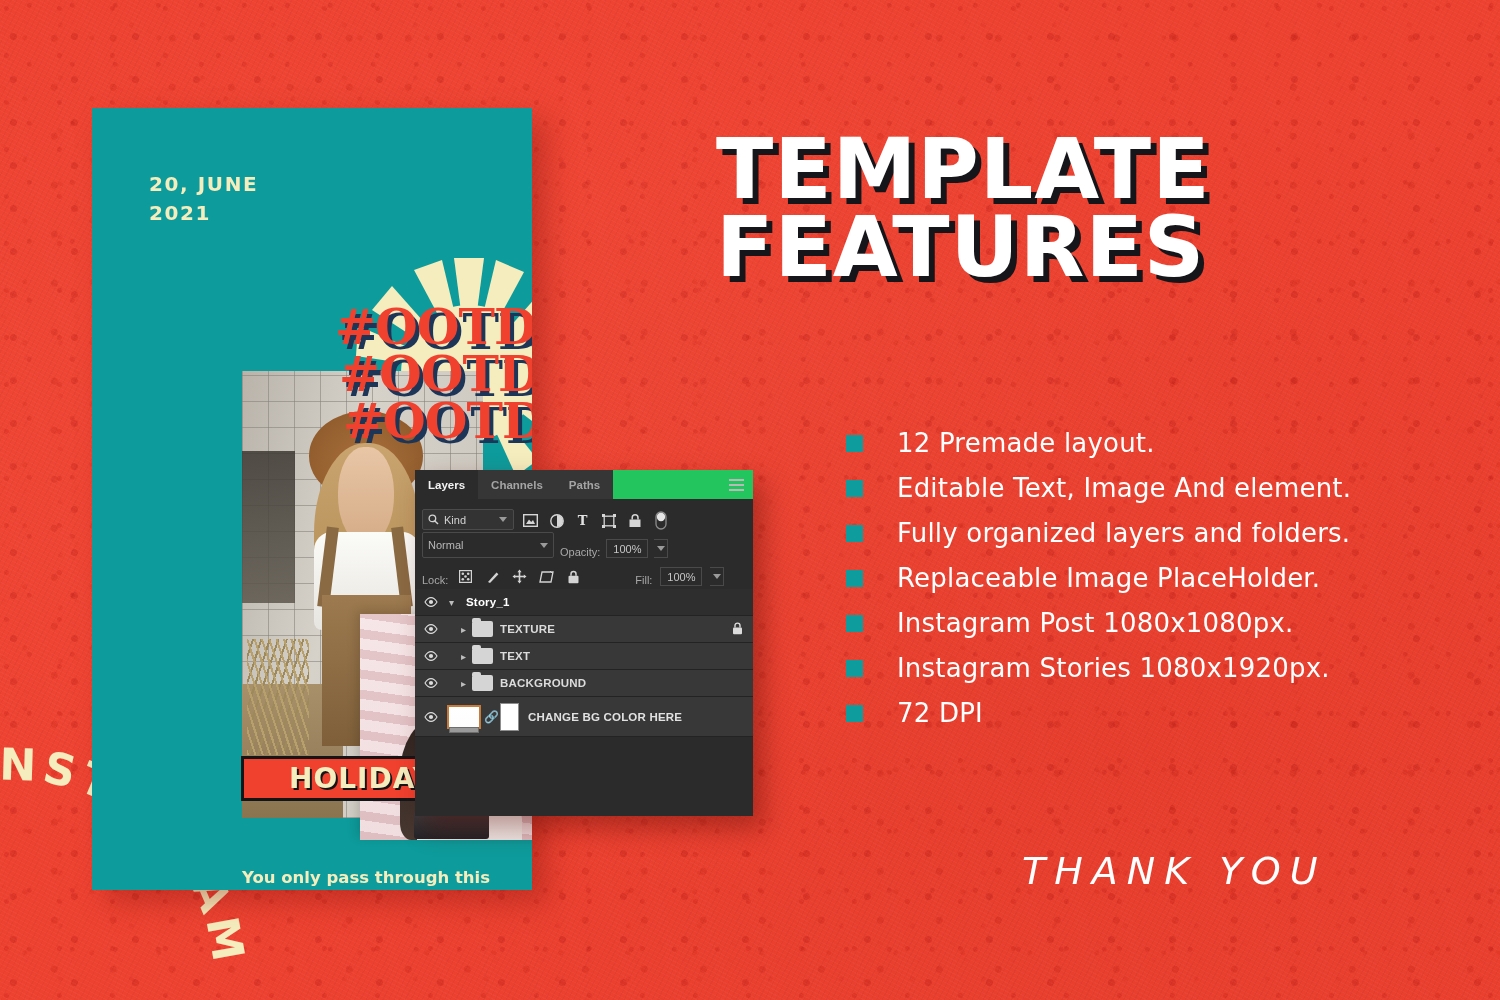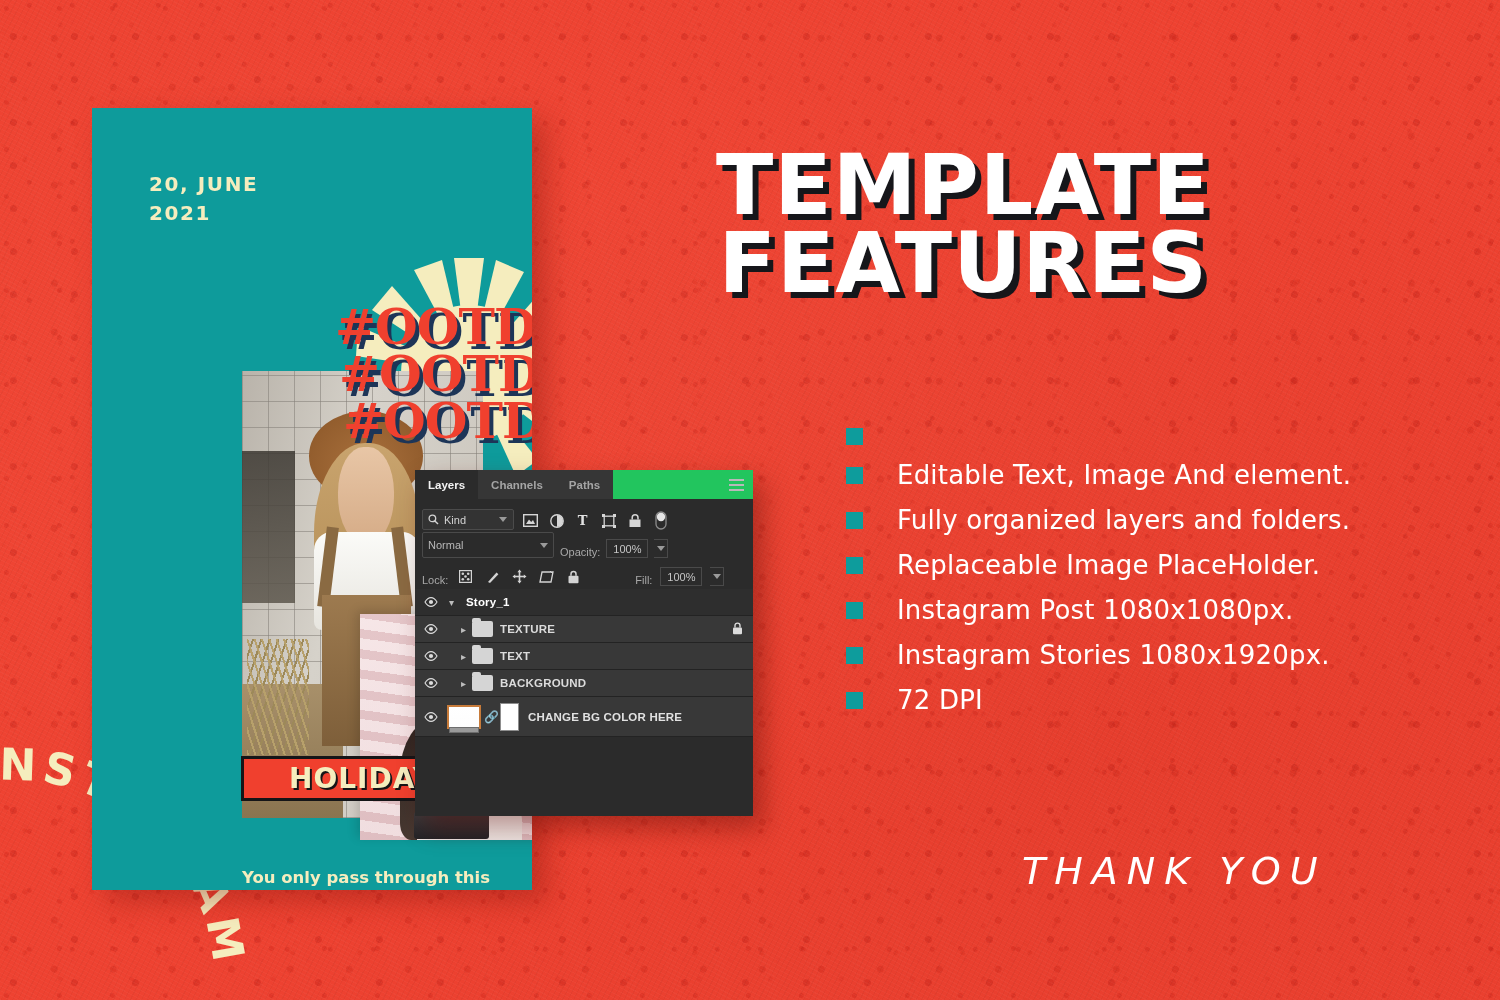--- a/index.html
+++ b/index.html
@@ -321,30 +321,29 @@
   .thumb-fill .slider{
     position:absolute; left:0; right:0; bottom:-6px; height:6px;
     background:#9a9a9a; border:1px solid #6d6d6d;
   }
   .link-ic{ width:13px; text-align:center; color:#cfcfcf; font-size:12px; margin:0 3px; }
   .thumb-mask{ width:19px; height:28px; background:#ffffff; border:1px solid #8d8d8d; margin-right:9px; }
   .mask-name{ font-size:11.5px; font-weight:700; color:#e2e2e2; letter-spacing:.2px; }
 
   
   #page-title{
-    position:absolute; left:716px; top:146px;
+    position:absolute; left:716px; top:130px;
     font-family:"DejaVu Sans", sans-serif;
     font-weight:700;
     font-size:84px;
     line-height:.93;
     letter-spacing:1px;
     color:#ffffff;
     text-shadow:6px 6px 0 #16161a;
     white-space:pre-line;
-    text-align:center;
   }
 
   #features-list{
     position:absolute; left:846px; top:428px;
     display:flex; flex-direction:column; gap:15px;
   }
   .feature-item{ display:flex; align-items:center; }
   .feature-bullet{
     width:17px; height:17px; background:#0e9c9c; flex:none; margin-right:34px;
   }
@@ -632,20 +631,21 @@
 
   </div>
 </div>
 
 <div id="page-title">TEMPLATE
 FEATURES</div>
 
 <div id="features-list">
   <div class="feature-item">
     <span class="feature-bullet"></span>
+    <span class="feature-text">12 Premade layout.</span>
   </div>
   <div class="feature-item">
     <span class="feature-bullet"></span>
     <span class="feature-text">Editable Text, Image And element.</span>
   </div>
   <div class="feature-item">
     <span class="feature-bullet"></span>
     <span class="feature-text">Fully organized layers and folders.</span>
   </div>
   <div class="feature-item">

